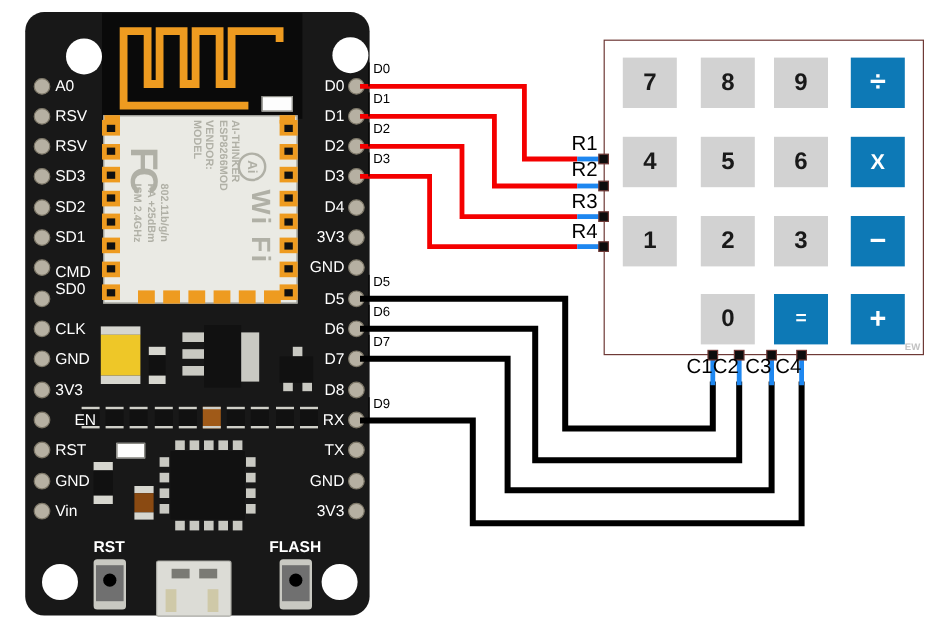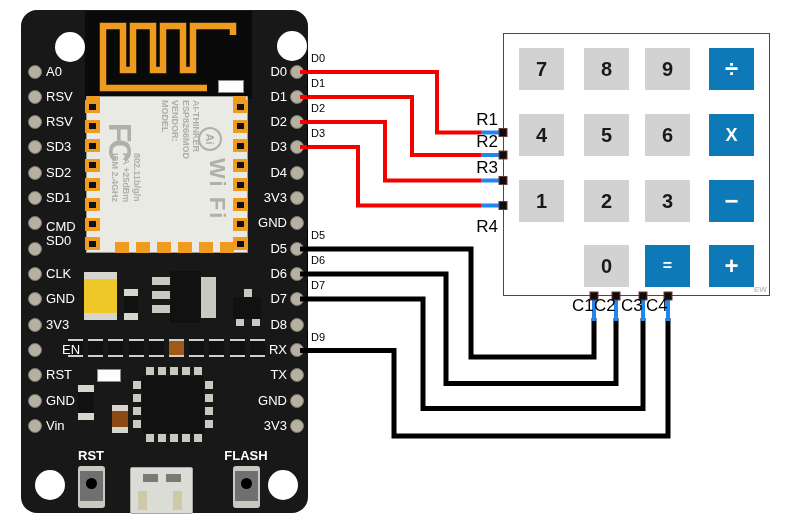--- a/index.html
+++ b/index.html
@@ -334,19 +334,19 @@
       <div class="wire-label" style="left: 307px; top: 77px;">D1</div>
       <div class="wire-label" style="left: 307px; top: 102px;">D2</div>
       <div class="wire-label" style="left: 307px; top: 127px;">D3</div>
       <div class="wire-label" style="left: 307px; top: 229px;">D5</div>
       <div class="wire-label" style="left: 307px; top: 254px;">D6</div>
       <div class="wire-label" style="left: 307px; top: 279px;">D7</div>
       <div class="wire-label" style="left: 307px; top: 330.5px;">D9</div>
       <div class="rc-label" style="left: 472px; top: 113.5px; width: 26px; text-align: right;">R1</div>
       <div class="rc-label" style="left: 472px; top: 136px; width: 26px; text-align: right;">R2</div>
       <div class="rc-label" style="left: 472px; top: 161.5px; width: 26px; text-align: right;">R3</div>
-      <div class="rc-label" style="left: 472px; top: 186.5px; width: 26px; text-align: right; margin-top: 34px;">R4</div>
+      <div class="rc-label" style="left: 472px; top: 186.5px; width: 26px; text-align: right;">R4</div>
       <div class="rc-label" style="left: 572px; top: 300px; width: 17px;">C1</div>
       <div class="rc-label" style="left: 594px; top: 300px; width: 17px;">C2</div>
       <div class="rc-label" style="left: 621px; top: 300px; width: 17px;">C3</div>
       <div class="rc-label" style="left: 646px; top: 300px; width: 17px;">C4</div>
     </div>
 </div>
 
 </body></html>

